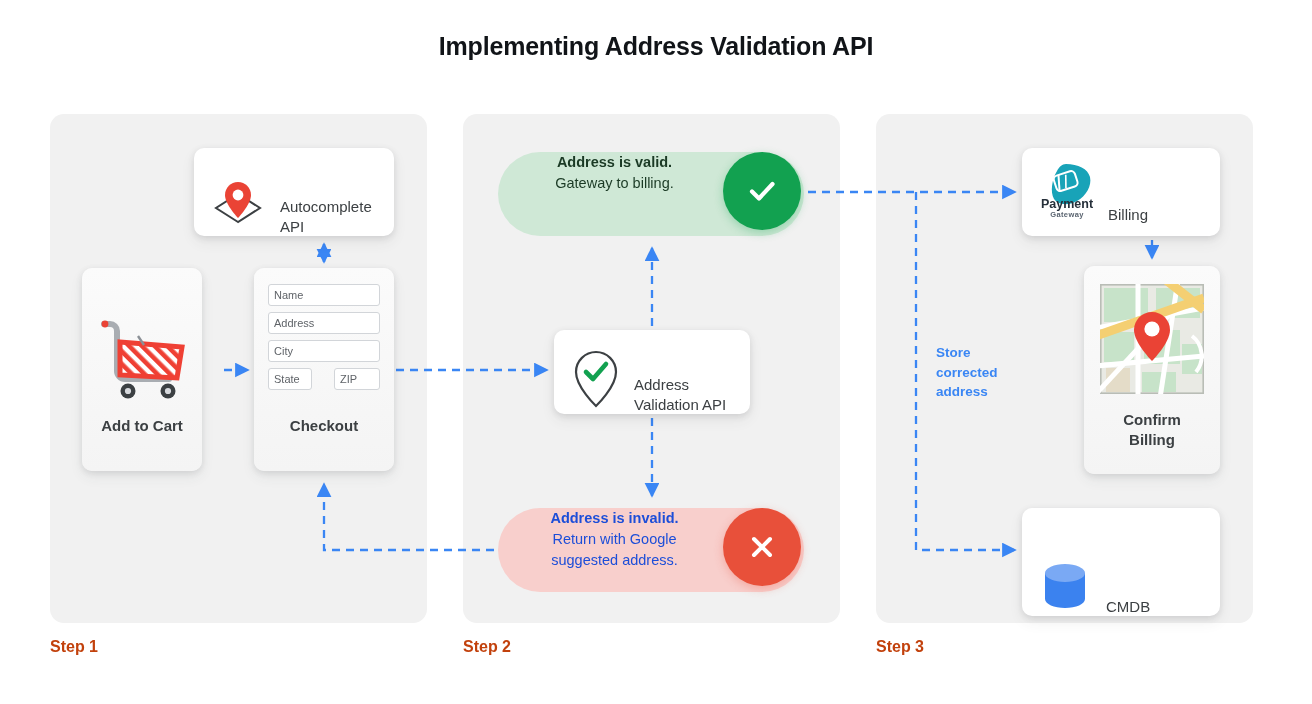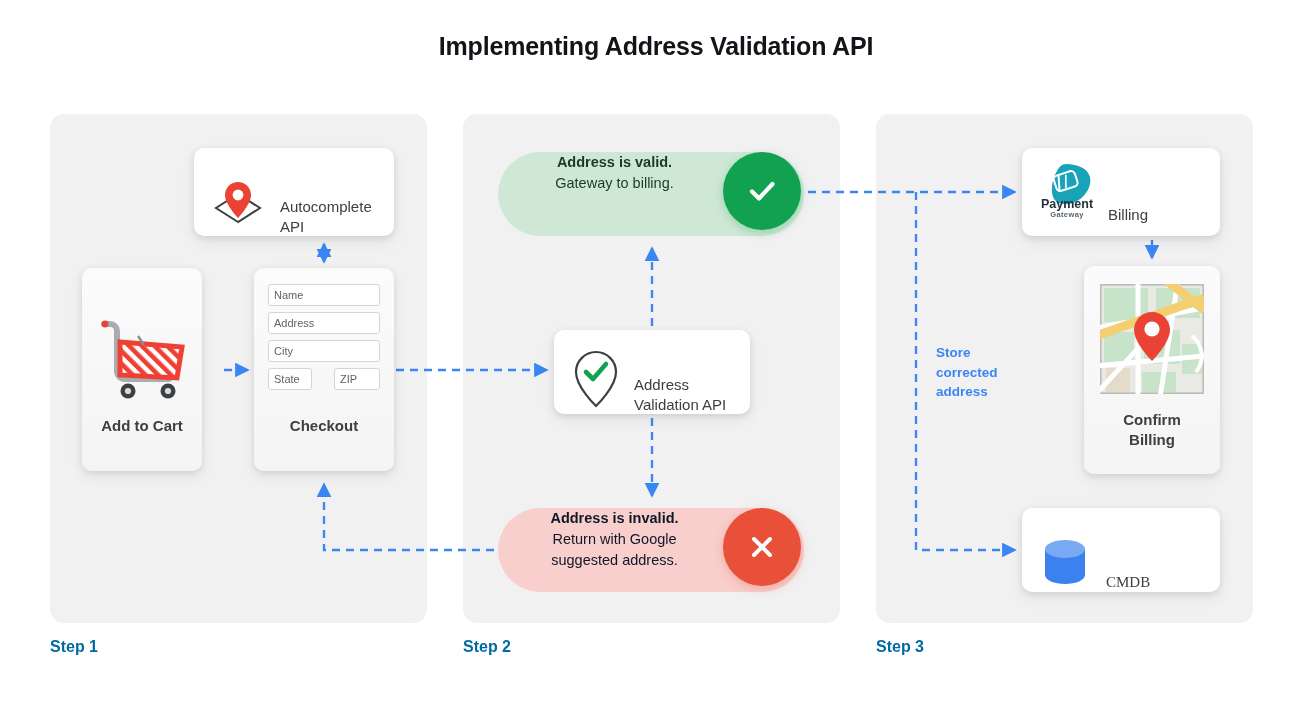--- a/index.html
+++ b/index.html
@@ -24,21 +24,21 @@
     position: absolute;
     background: #f1f1f1;
     border-radius: 14px;
   }
   #panel1 { left: 50px;  top: 114px; width: 377px; height: 509px; }
   #panel2 { left: 463px; top: 114px; width: 377px; height: 509px; }
   #panel3 { left: 876px; top: 114px; width: 377px; height: 509px; }
 
   .step-label {
     position: absolute;
-    font-size: 16px; font-weight: bold; color: #0369a1;
+    font-size: 16px; font-weight: bold; color: #c2410c;
     top: 638px;
   }
   #step1lbl { left: 50px; }
   #step2lbl { left: 463px; }
   #step3lbl { left: 876px; }
 
   
   .card {
     position: absolute;
     background: #ffffff;
@@ -93,38 +93,38 @@
     background: #cfe8d6;
   }
   #pill-invalid {
     left: 498px; top: 508px; width: 306px; height: 84px;
     background: #f8cfcc;
   }
   .pill-text { flex: 1; text-align: center; padding-left: 14px; padding-right: 6px; }
   .pill-text .l1 { font-size: 14.5px; font-weight: bold; line-height: 1.45; }
   .pill-text .l2 { font-size: 14.5px; line-height: 1.45; }
   #pill-valid .pill-text { color: #1b3a25; }
-  #pill-invalid .pill-text { color: #0f172a; }
+  #pill-invalid .pill-text { color: #1d4ed8; }
   .badge {
     width: 78px; height: 78px; border-radius: 50%;
     display: flex; align-items: center; justify-content: center;
     margin-right: 3px; flex: none;
   }
   .badge-ok { background: #12a150; box-shadow: 0 3px 10px rgba(18,161,80,.30); }
   .badge-no { background: #e8503a; box-shadow: 0 3px 10px rgba(232,80,58,.30); }
 
   
   #validapi { left: 554px; top: 330px; width: 196px; height: 84px; padding: 0 16px; gap: 12px; }
 
   
   #billing { left: 1022px; top: 148px; width: 198px; height: 88px; padding: 12px 14px; gap: 10px; }
   #confirm { left: 1084px; top: 266px; width: 136px; height: 208px; }
   #confirm .map-wrap { position: absolute; left: 50%; top: 18px; transform: translateX(-50%); }
   #confirm .lbl { position: absolute; left: 0; top: 144px; width: 100%; text-align: center; }
-  #cmdb { left: 1022px; top: 508px; width: 198px; height: 84px; padding: 0 16px; gap: 14px; font-family: Liberation Serif, serif; }
+  #cmdb { left: 1022px; top: 508px; width: 198px; height: 108px; padding: 0 16px; gap: 14px; }
 
   
   #store-note {
     position: absolute; left: 936px; top: 343px; width: 96px;
     font-size: 13.5px; font-weight: bold; color: #3a86f4; line-height: 1.45;
   }
 
   
   #wires { position: absolute; left: 0; top: 0; width: 1312px; height: 704px; pointer-events: none; }
 </style>

